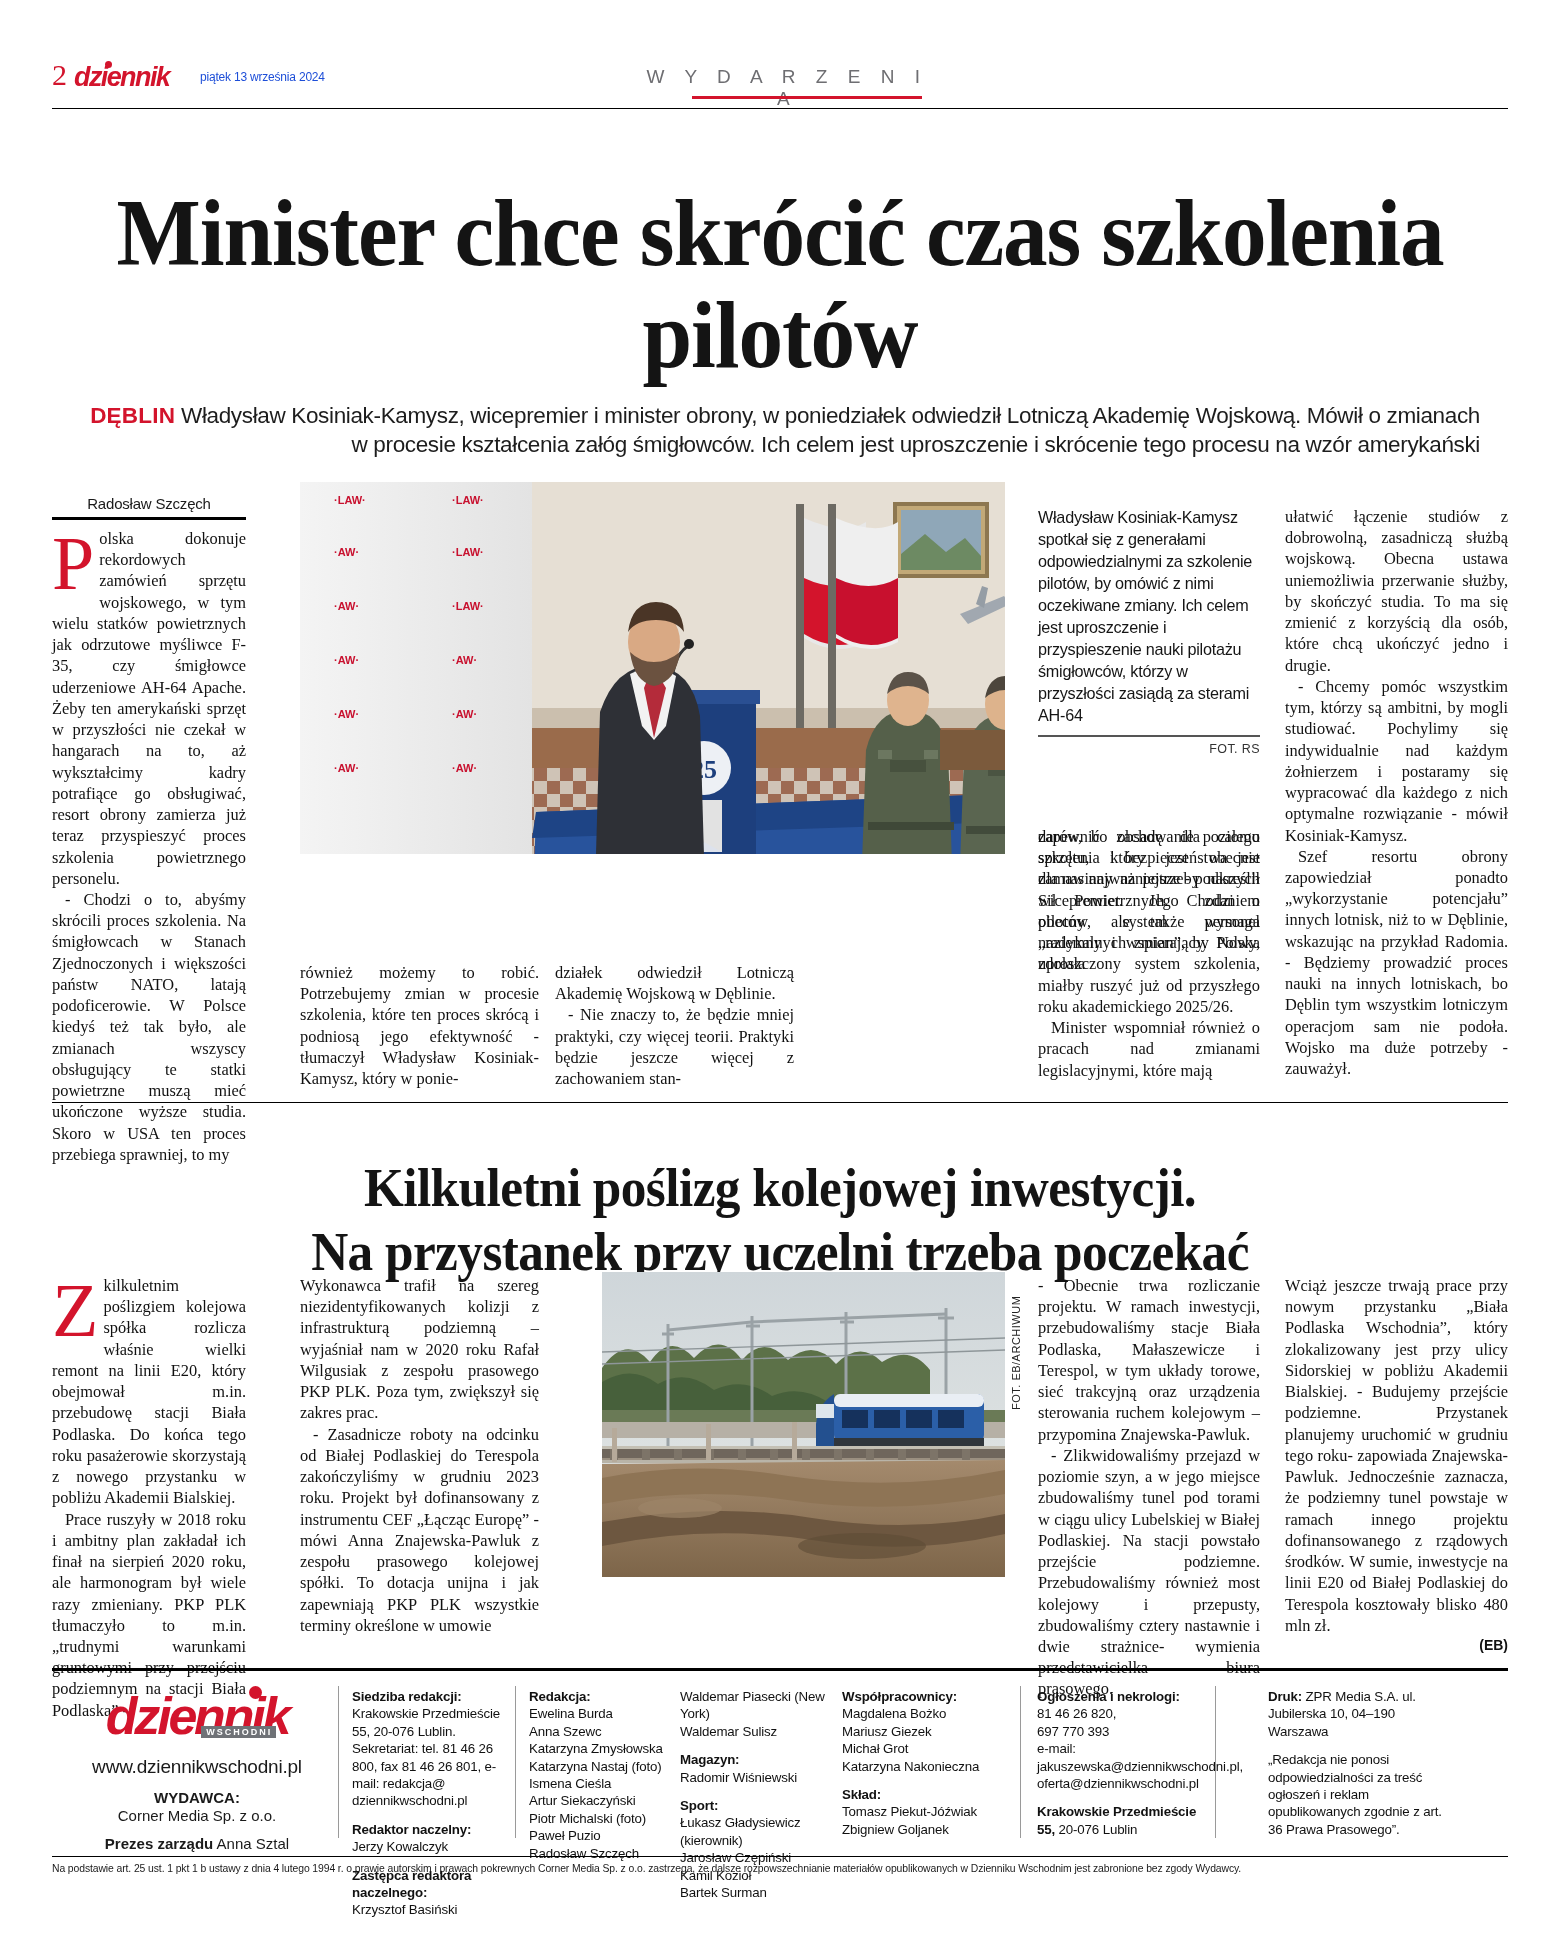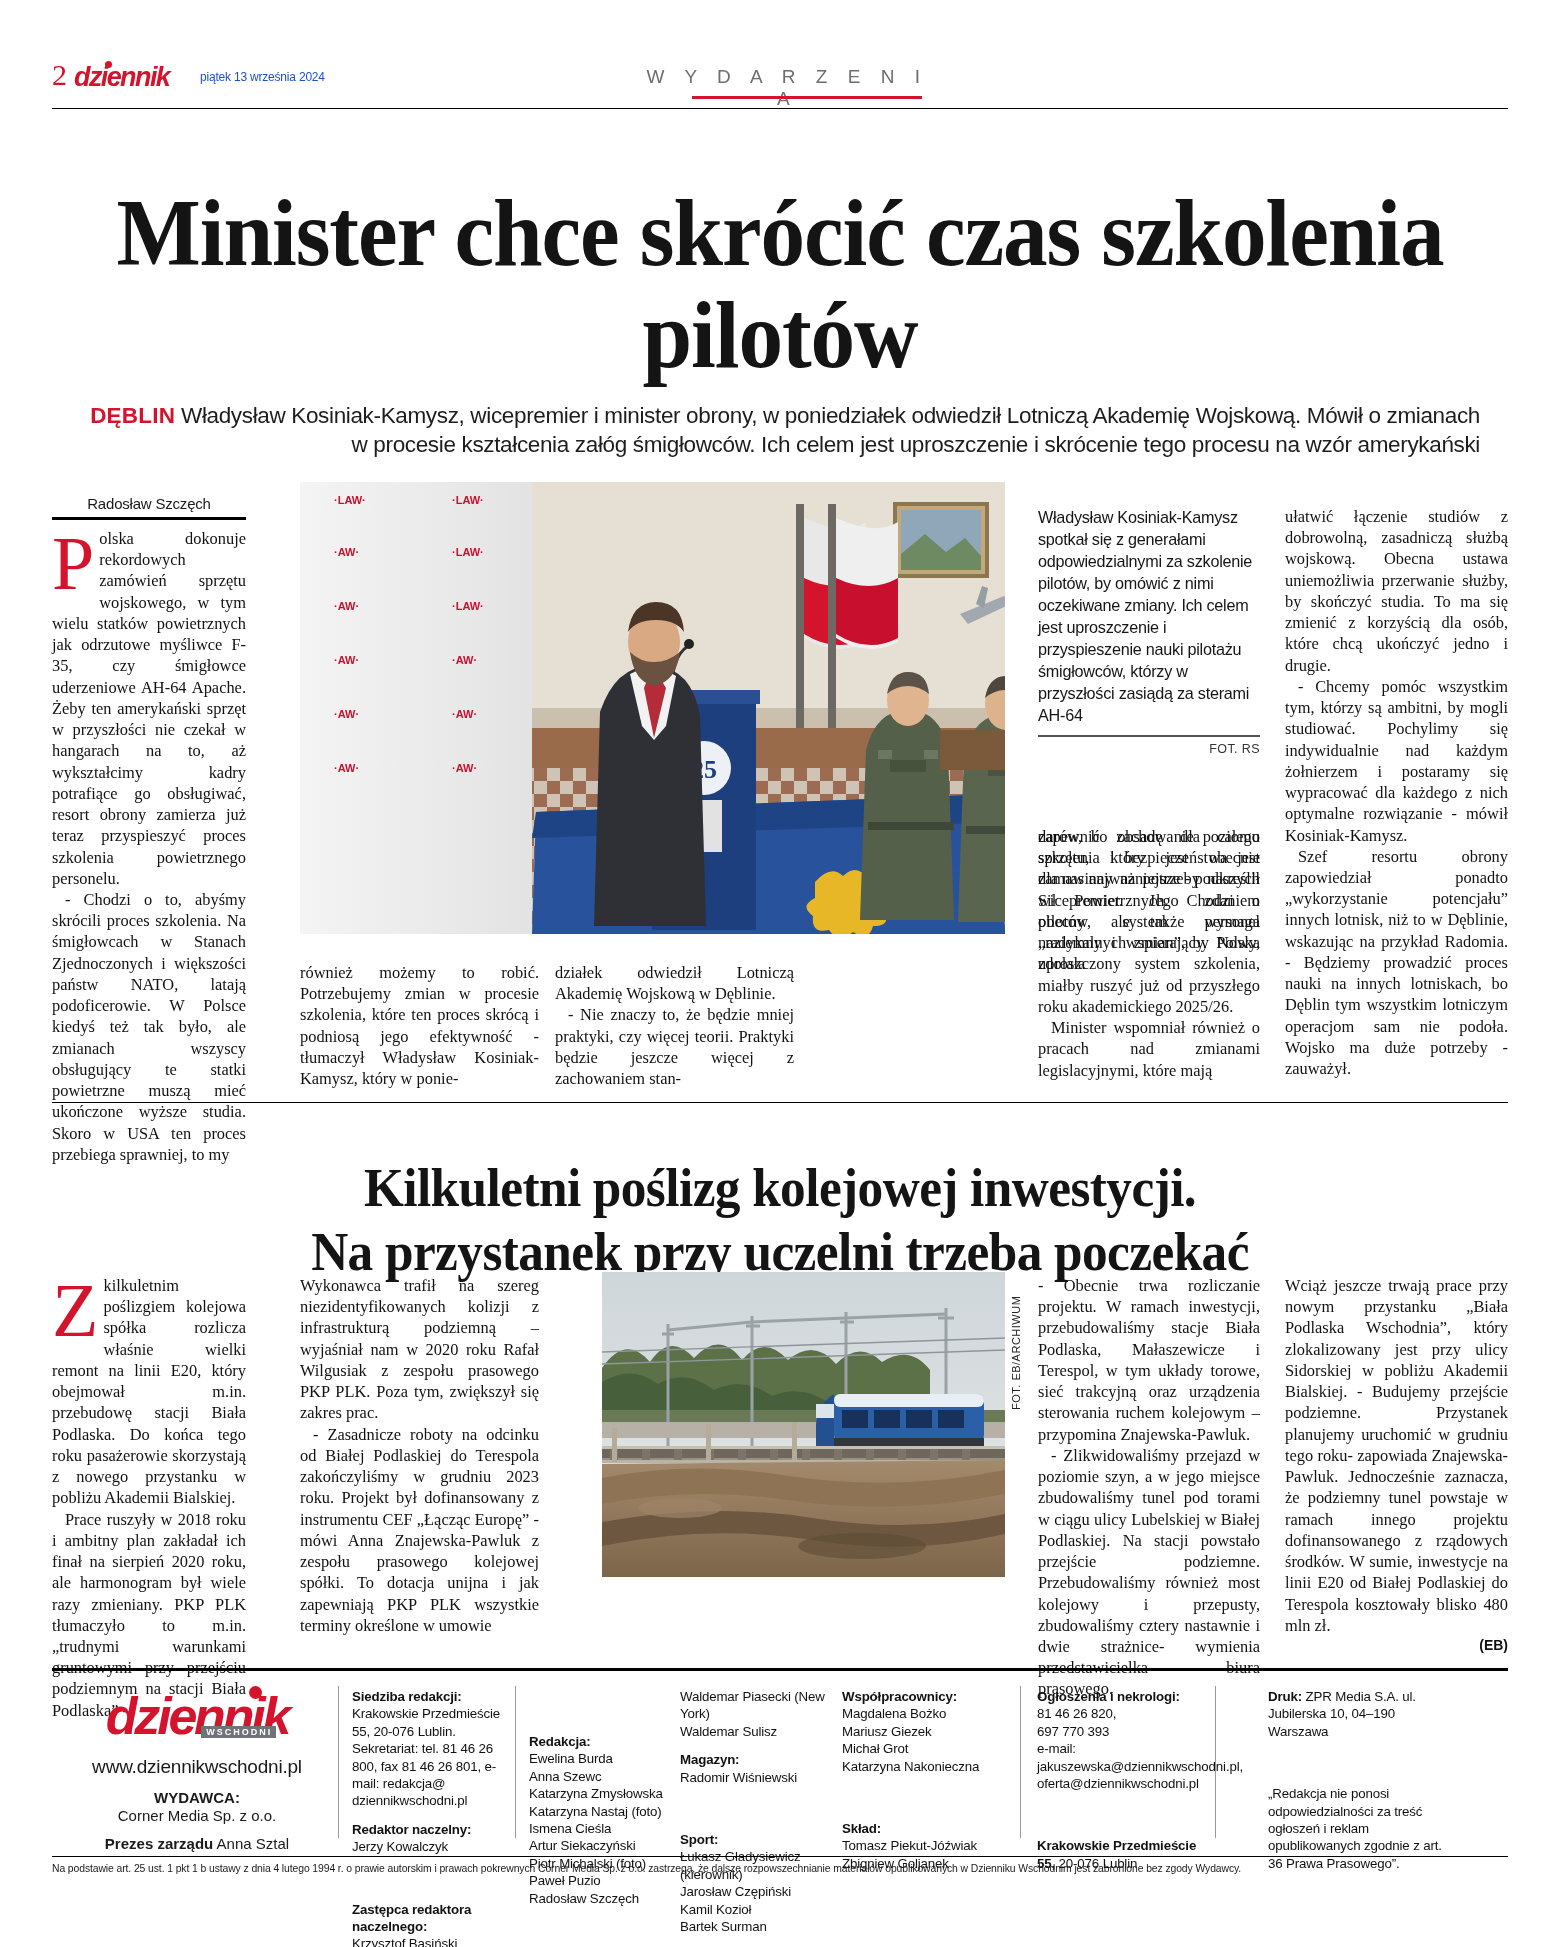--- a/index.html
+++ b/index.html
@@ -191,21 +191,21 @@
     letter-spacing: 0.4px;
   }
 
   #a1c4 { left: 1038px; top: 826px; width: 222px; }
   #a1c5 { left: 1285px; top: 506px; width: 223px; }
 
   
   .photo1 {
     position: absolute;
     left: 300px; top: 482px;
-    width: 705px; height: 452px;
+    width: 705px; height: 372px;
     overflow: hidden;
     background: #b7bcc4;
   }
 
   
   .rule-mid {
     position: absolute;
     left: 52px; top: 1102px;
     width: 1456px; height: 1px;
     background: #000;
@@ -328,21 +328,21 @@
 
   .fcol {
     position: absolute;
     font-size: 13.3px;
     line-height: 1.31;
     color: #111;
     letter-spacing: -0.15px;
   }
   .fcol b { font-weight: bold; }
   .fcol .grp { margin-bottom: 11px; }
-  .fcol .grp:last-child { margin-bottom: 0; margin-top: 45px; }
+  .fcol .grp:last-child { margin-bottom: 0; }
   #fcol1 { left: 300px; top: 10px; width: 162px; }
   #fcol2 { left: 477px; top: 10px; width: 148px; }
   #fcol3 { left: 628px; top: 10px; width: 160px; }
   #fcol4 { left: 790px; top: 10px; width: 165px; }
   #fcol5 { left: 985px; top: 10px; width: 180px; }
   #fcol6 { left: 1216px; top: 10px; width: 185px; }
   .fsep {
     position: absolute;
     top: 8px;
     width: 1px;

